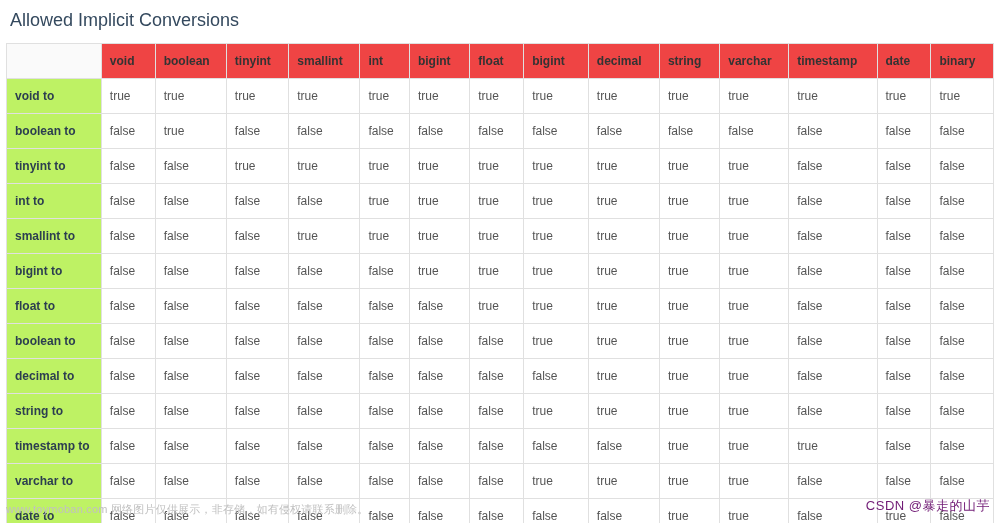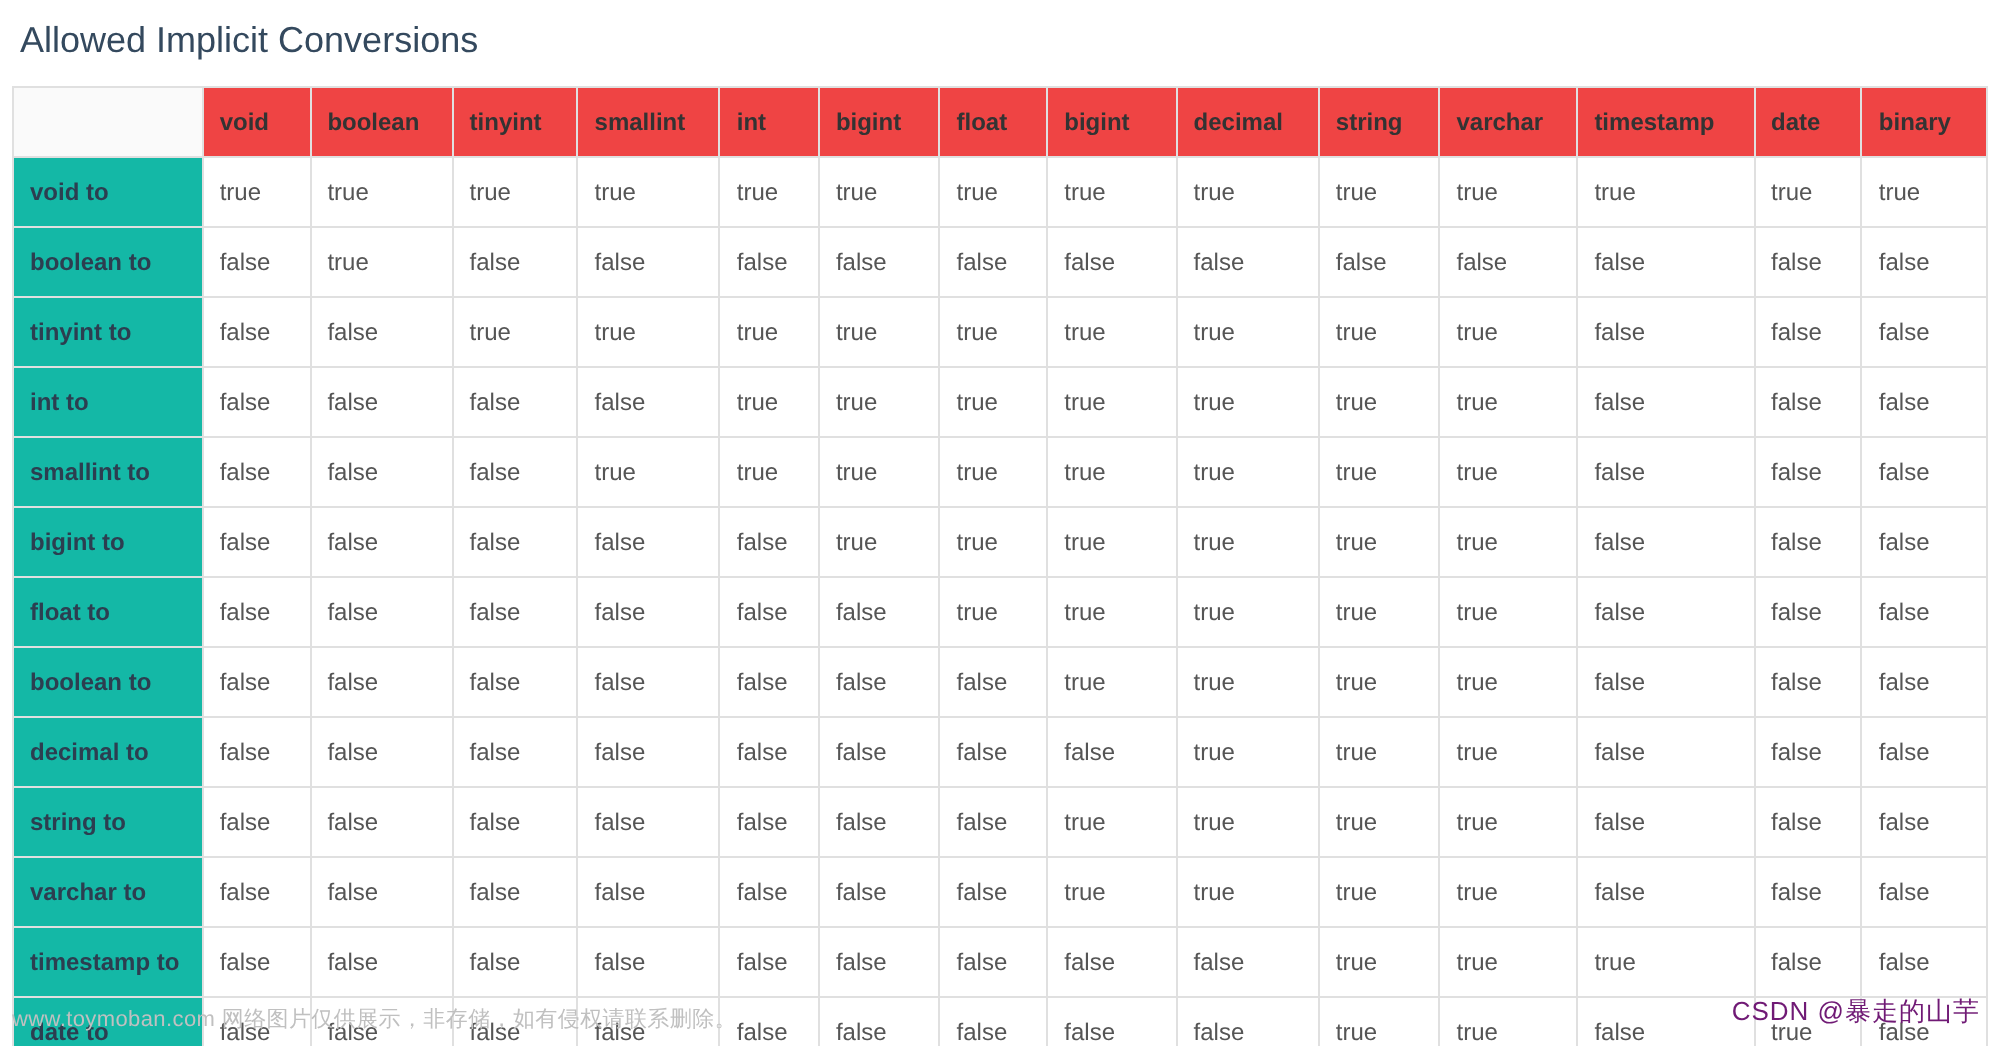--- a/index.html
+++ b/index.html
@@ -37,21 +37,21 @@
       white-space: nowrap;
     }
     th {
       font-weight: 600;
       color: #333;
       background: #ef4444;
     }
     td.row-label {
       font-weight: 600;
       color: #2c3e50;
-      background: #14b8a6;
+      background: #bef264;
     }
     thead th:first-child {
       background: #fafafa;
     }
     .col-label { width: 8.8%; }
     .col-void { width: 5.0%; }
     .col-boolean { width: 6.6%; }
     .col-tinyint { width: 5.8%; }
     .col-smallint { width: 6.6%; }
     .col-int { width: 4.6%; }
@@ -288,50 +288,50 @@
         <td>false</td>
         <td>true</td>
         <td>true</td>
         <td>true</td>
         <td>true</td>
         <td>false</td>
         <td>false</td>
         <td>false</td>
       </tr>
       <tr>
+        <td class="row-label">timestamp to</td>
+        <td>false</td>
+        <td>false</td>
+        <td>false</td>
+        <td>false</td>
+        <td>false</td>
+        <td>false</td>
+        <td>false</td>
+        <td>false</td>
+        <td>false</td>
+        <td>true</td>
+        <td>true</td>
+        <td>true</td>
+        <td>false</td>
+        <td>false</td>
+      </tr>
+      <tr>
         <td class="row-label">varchar to</td>
         <td>false</td>
         <td>false</td>
         <td>false</td>
         <td>false</td>
         <td>false</td>
         <td>false</td>
         <td>false</td>
         <td>true</td>
         <td>true</td>
         <td>true</td>
         <td>true</td>
         <td>false</td>
-        <td>false</td>
-        <td>false</td>
-      </tr>
-      <tr>
-        <td class="row-label">timestamp to</td>
-        <td>false</td>
-        <td>false</td>
-        <td>false</td>
-        <td>false</td>
-        <td>false</td>
-        <td>false</td>
-        <td>false</td>
-        <td>false</td>
-        <td>false</td>
-        <td>true</td>
-        <td>true</td>
-        <td>true</td>
         <td>false</td>
         <td>false</td>
       </tr>
       <tr>
         <td class="row-label">date to</td>
         <td>false</td>
         <td>false</td>
         <td>false</td>
         <td>false</td>
         <td>false</td>

